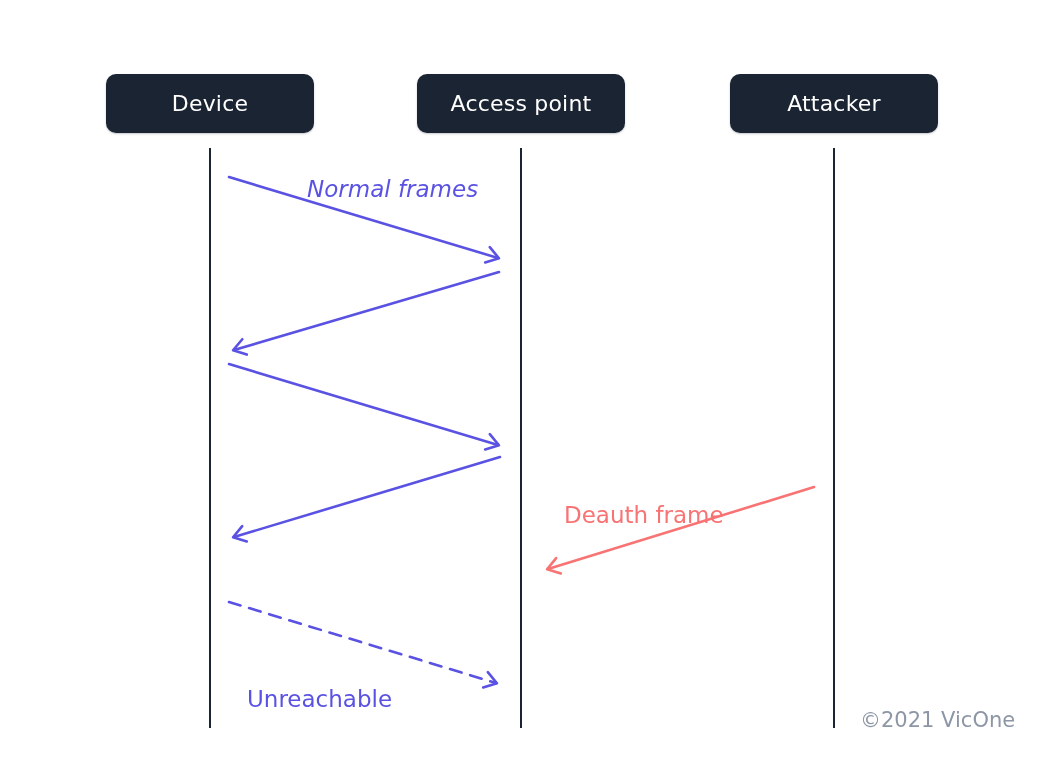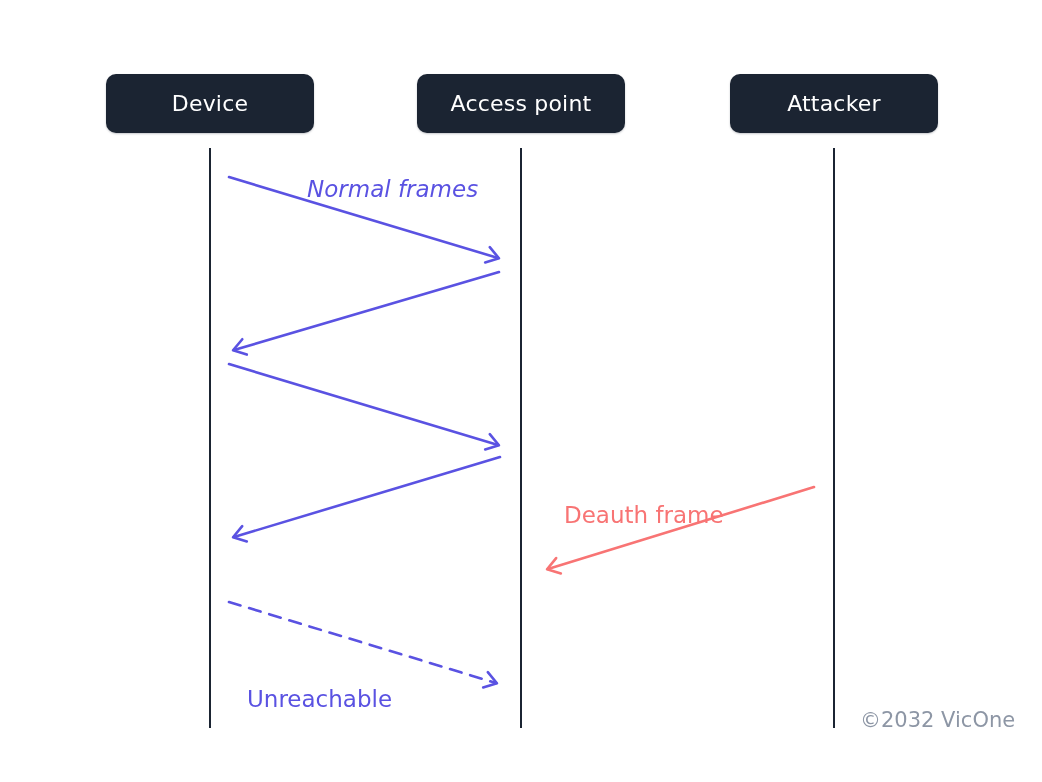--- a/index.html
+++ b/index.html
@@ -102,15 +102,15 @@
 
     <path d="M 814 487 L 548 569" fill="none" stroke="#f87474" stroke-width="2.6" stroke-linecap="round" marker-end="url(#head-red)"></path>
 
     <path d="M 229 602 L 496 683" fill="none" stroke="#5a52e2" stroke-width="2.6" stroke-linecap="round" stroke-dasharray="12 9" marker-end="url(#head-blue)"></path>
   </svg>
 
   <div class="msg-label blue label-normal">Normal frames</div>
   <div class="msg-label red label-deauth">Deauth frame</div>
   <div class="msg-label blue label-unreachable">Unreachable</div>
 
-  <div class="copyright">©2032 VicOne</div>
+  <div class="copyright">©2021 VicOne</div>
 
 </div>
 
 </body></html>

